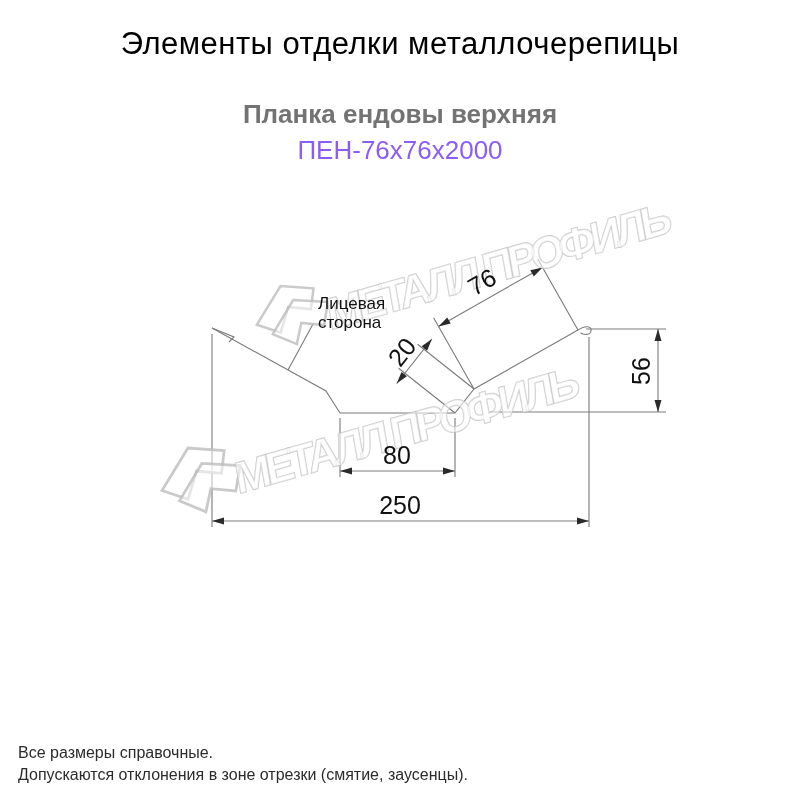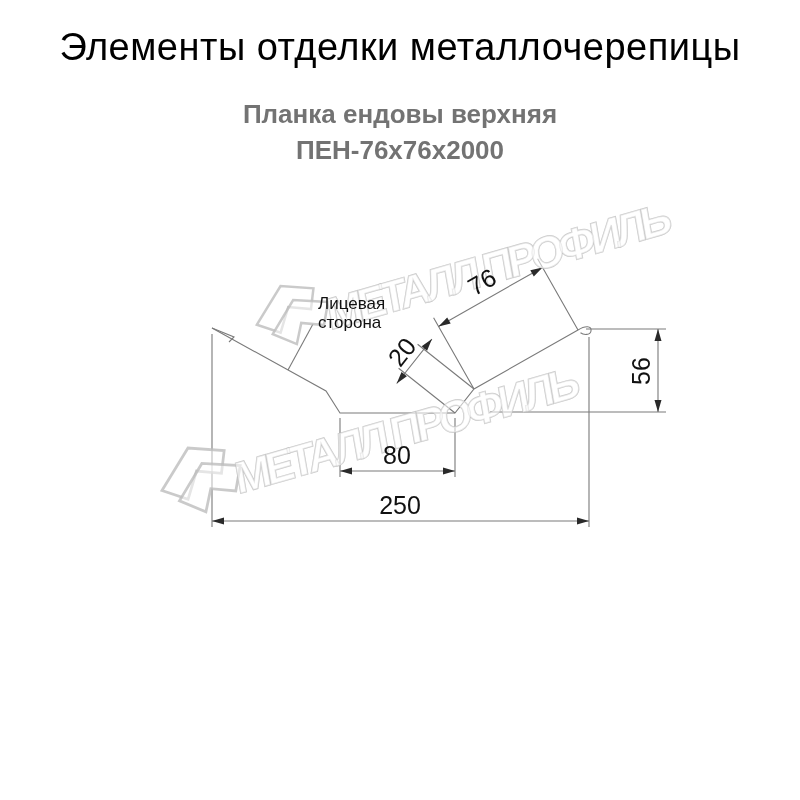--- a/index.html
+++ b/index.html
@@ -3,29 +3,29 @@
 <meta charset="utf-8">
 <style>
   html,body{margin:0;padding:0;}
   body{
     width:800px;height:800px;position:relative;background:#ffffff;
     font-family:"Liberation Sans","DejaVu Sans",sans-serif;overflow:hidden;
   }
   .abs{position:absolute;}
   .page-title{
     left:0;top:26px;width:800px;text-align:center;
-    font-size:38px;color:#000;letter-spacing:0.5px;
+    font-size:31px;color:#000;letter-spacing:0.5px;
   }
   .page-subtitle{
     left:0;top:99px;width:800px;text-align:center;
     font-size:26px;font-weight:bold;color:#737373;
   }
   .page-model{
     left:0;top:135px;width:800px;text-align:center;
-    font-size:26px;font-weight:bold;color:#737373;
+    font-size:26px;font-weight:normal;color:#8b5cf6;
   }
   .drawing{left:0;top:0;width:800px;height:800px;}
   .footer{
     left:18px;top:742px;font-size:16px;color:#2b2b2b;line-height:22px;
   }
   svg text{
     font-family:"Liberation Sans","DejaVu Sans",sans-serif;
     fill:#111111;
   }
   svg .dim-text{font-size:25px;}
@@ -94,13 +94,15 @@
     <text class="dim-text" transform="translate(402,352) rotate(-52)" text-anchor="middle" dy="0.35em">20</text>
     <text class="dim-text" transform="translate(641,371) rotate(-90)" text-anchor="middle" dy="0.35em">56</text>
     <text class="dim-text" x="397" y="464" text-anchor="middle">80</text>
     <text class="dim-text" x="400" y="514" text-anchor="middle">250</text>
     <text class="face-text" x="318" y="309">Лицевая</text>
     <text class="face-text" x="318" y="328">сторона</text>
   </g>
 </svg>
 
 <div class="abs footer">
+  <div>Все размеры справочные.</div>
+  <div>Допускаются отклонения в зоне отрезки (смятие, заусенцы).</div>
 </div>
 
 </body></html>

